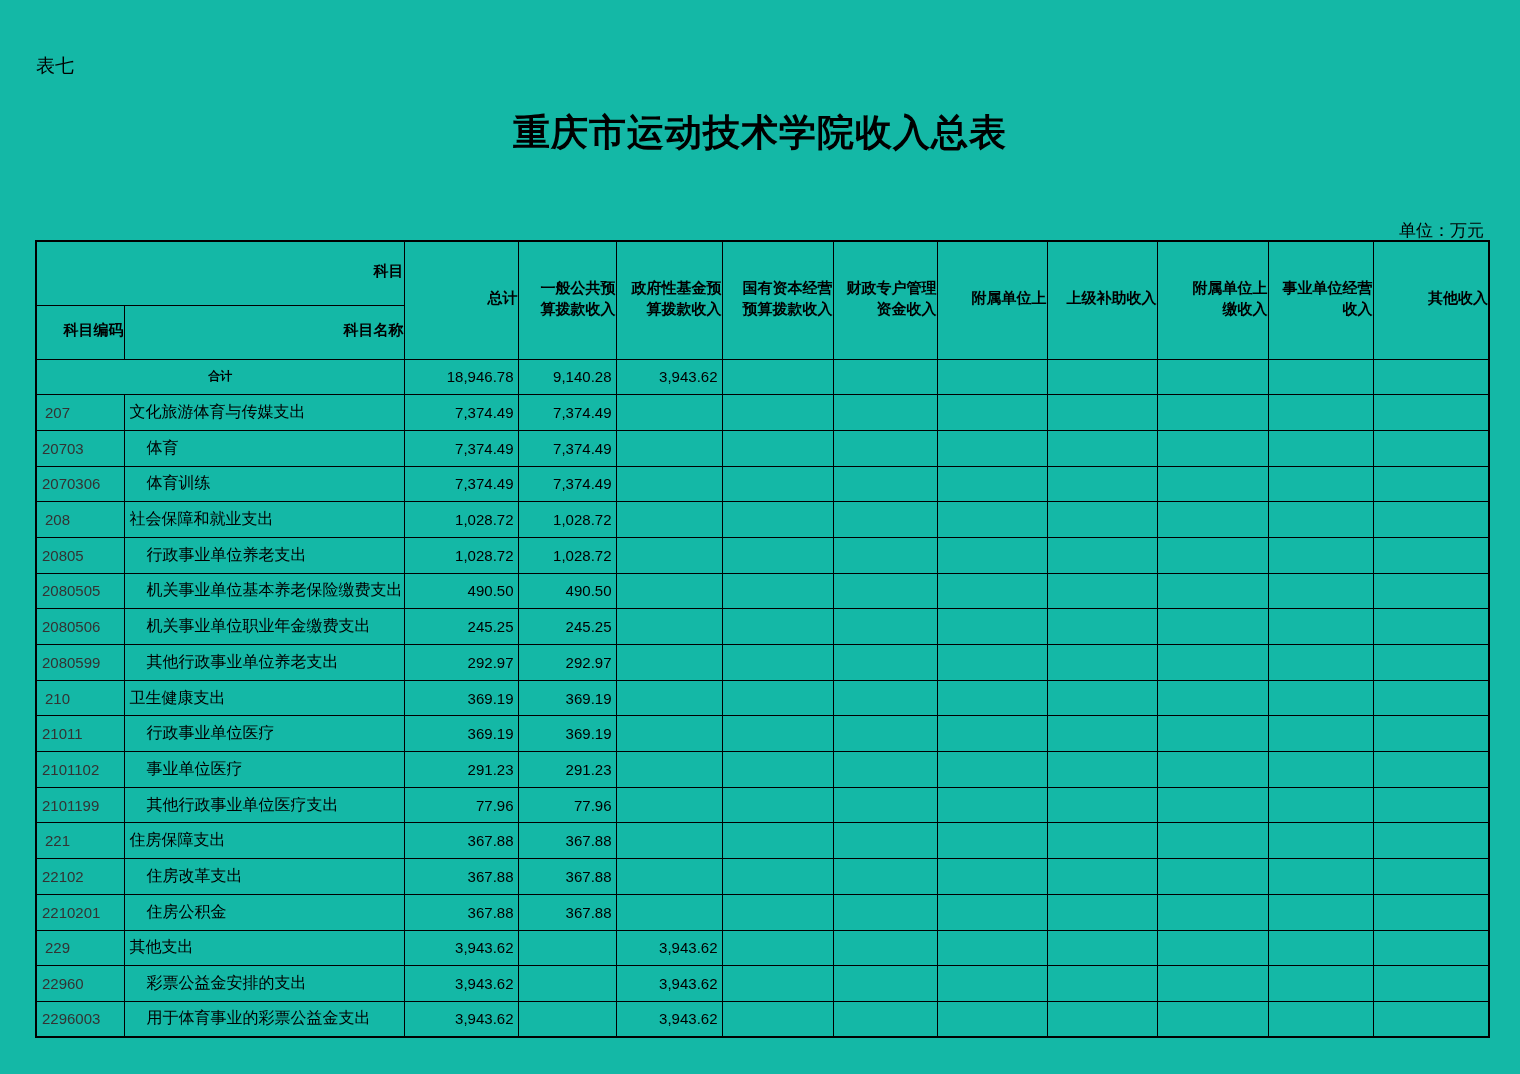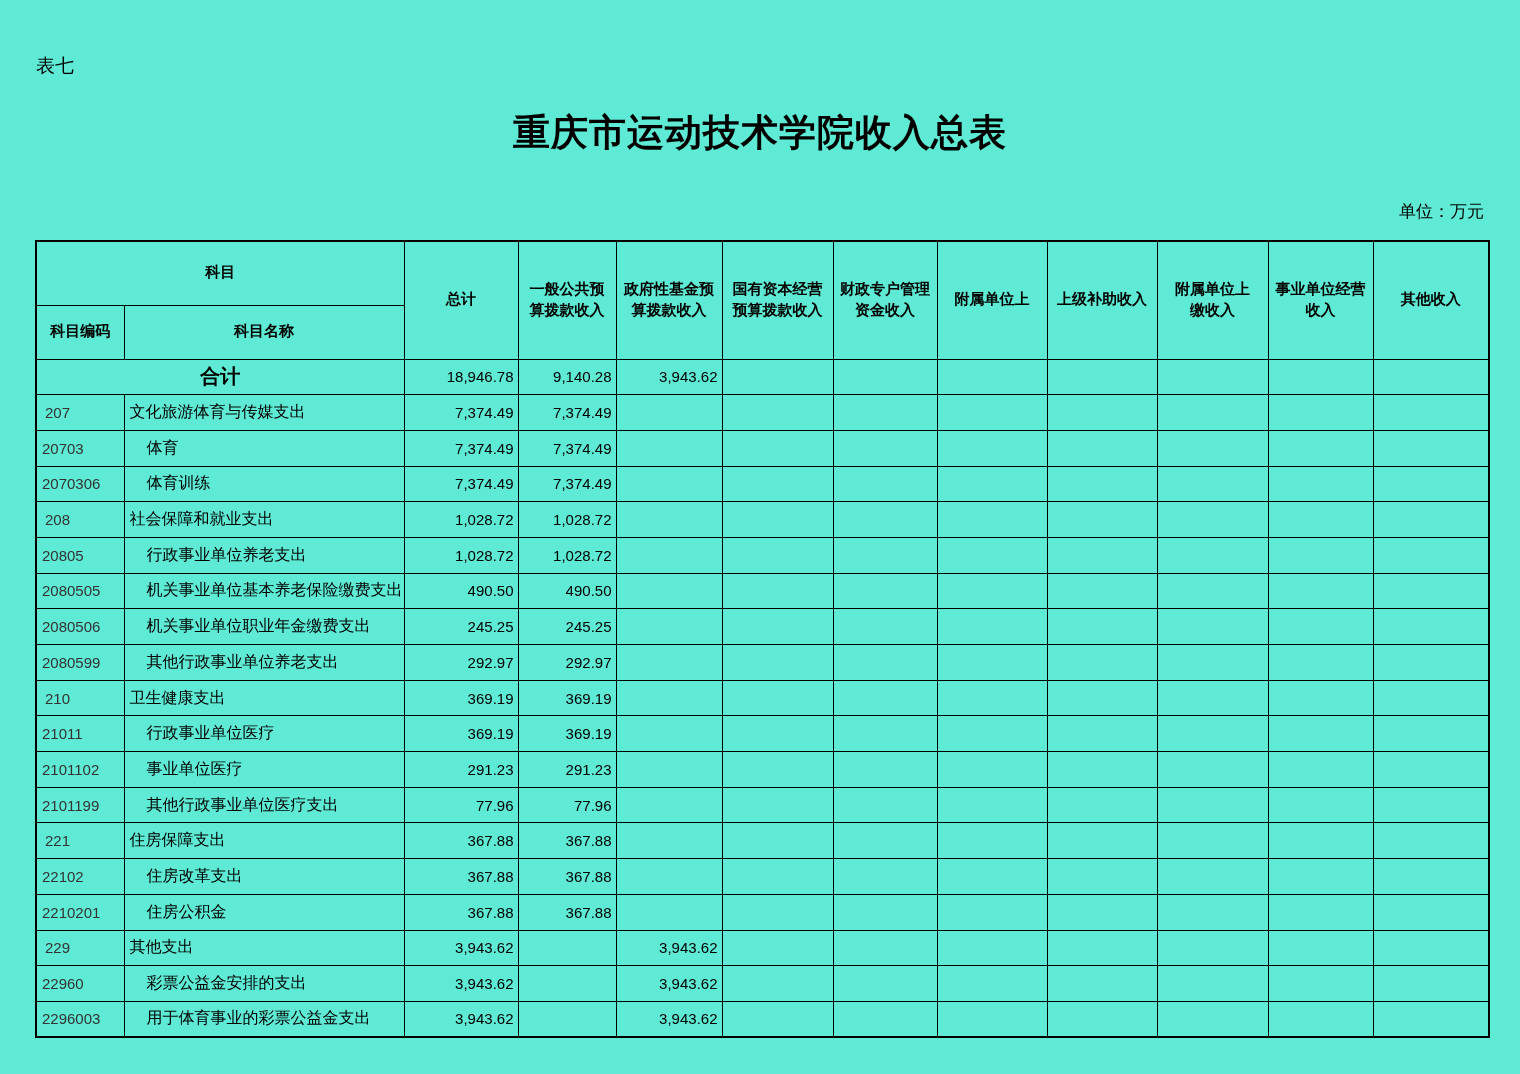--- a/index.html
+++ b/index.html
@@ -6,66 +6,66 @@
   html, body {
     margin: 0; padding: 0;
     background: #ffffff;
     width: 1520px; height: 1074px;
     font-family: "Liberation Sans", sans-serif;
     color: #000;
   }
   .sheet {
     position: relative;
     width: 1520px; height: 1074px;
-    background: #5eead4;
+    background: #14b8a6;
     overflow: hidden;
   }
   .page-tag {
     position: absolute;
     left: 36px; top: 53px;
     font-size: 19px;
     font-family: "DejaVu Serif", serif;
   }
   .page-title {
     position: absolute;
     left: 0; top: 108px;
     width: 100%;
     text-align: center;
     font-size: 37px;
     font-weight: bold;
     font-family: Liberation Sans, sans-serif;
     letter-spacing: 1px;
   }
   .unit-label {
     position: absolute;
-    top: 200px; right: 36px;
+    top: 219px; right: 36px;
     font-size: 17px;
     font-family: Liberation Mono, monospace;
   }
   table.income-table {
     position: absolute;
     left: 35px; top: 240px;
     width: 1453px;
     border-collapse: collapse;
     table-layout: fixed;
     border: 2px solid #000;
   }
   .income-table th, .income-table td {
     border: 1.5px solid #000;
     padding: 0;
     overflow: hidden;
   }
   .income-table thead th {
     font-size: 15px;
     font-weight: bold;
-    text-align: center;
+    text-align: right;
     vertical-align: middle;
     white-space: pre-line;
     line-height: 1.45;
-    font-family: Liberation Serif, serif;
+    font-family: Liberation Mono, monospace;
   }
   .income-table thead tr.h-row1 { height: 64px; }
   .income-table thead tr.h-row2 { height: 54px; }
   .income-table tbody tr { height: 35.7px; }
   .income-table td.code {
     font-size: 15px;
     color: #333;
     text-align: left;
     vertical-align: middle;
     font-family: "Liberation Sans", sans-serif;
@@ -75,21 +75,21 @@
   .income-table td.name {
     font-size: 16px;
     text-align: left;
     vertical-align: middle;
     font-family: Liberation Serif, serif;
     white-space: nowrap;
   }
   .income-table td.name.lvl1 { padding-left: 5px; }
   .income-table td.name.lvl2, .income-table td.name.lvl3 { padding-left: 22px; }
   .income-table td.sum-label {
-    font-size: 20px;
+    font-size: 12px;
     text-align: center;
     vertical-align: middle;
     font-family: "DejaVu Serif", serif;
     font-weight: bold;
     margin-top: 28px;
   }
   .income-table td.num {
     font-size: 15px;
     text-align: right;
     padding-right: 4px;

